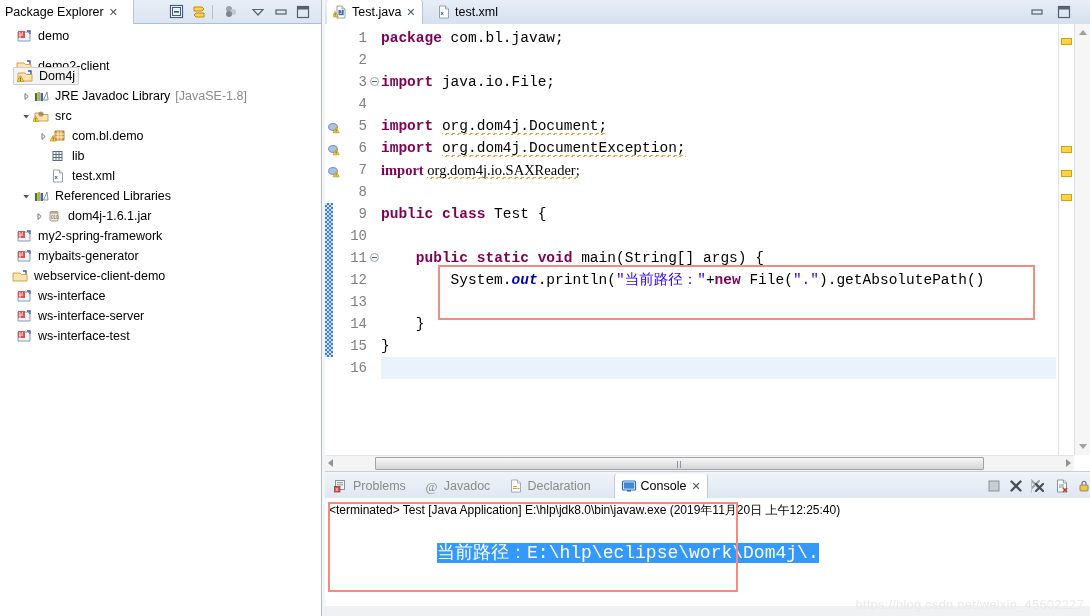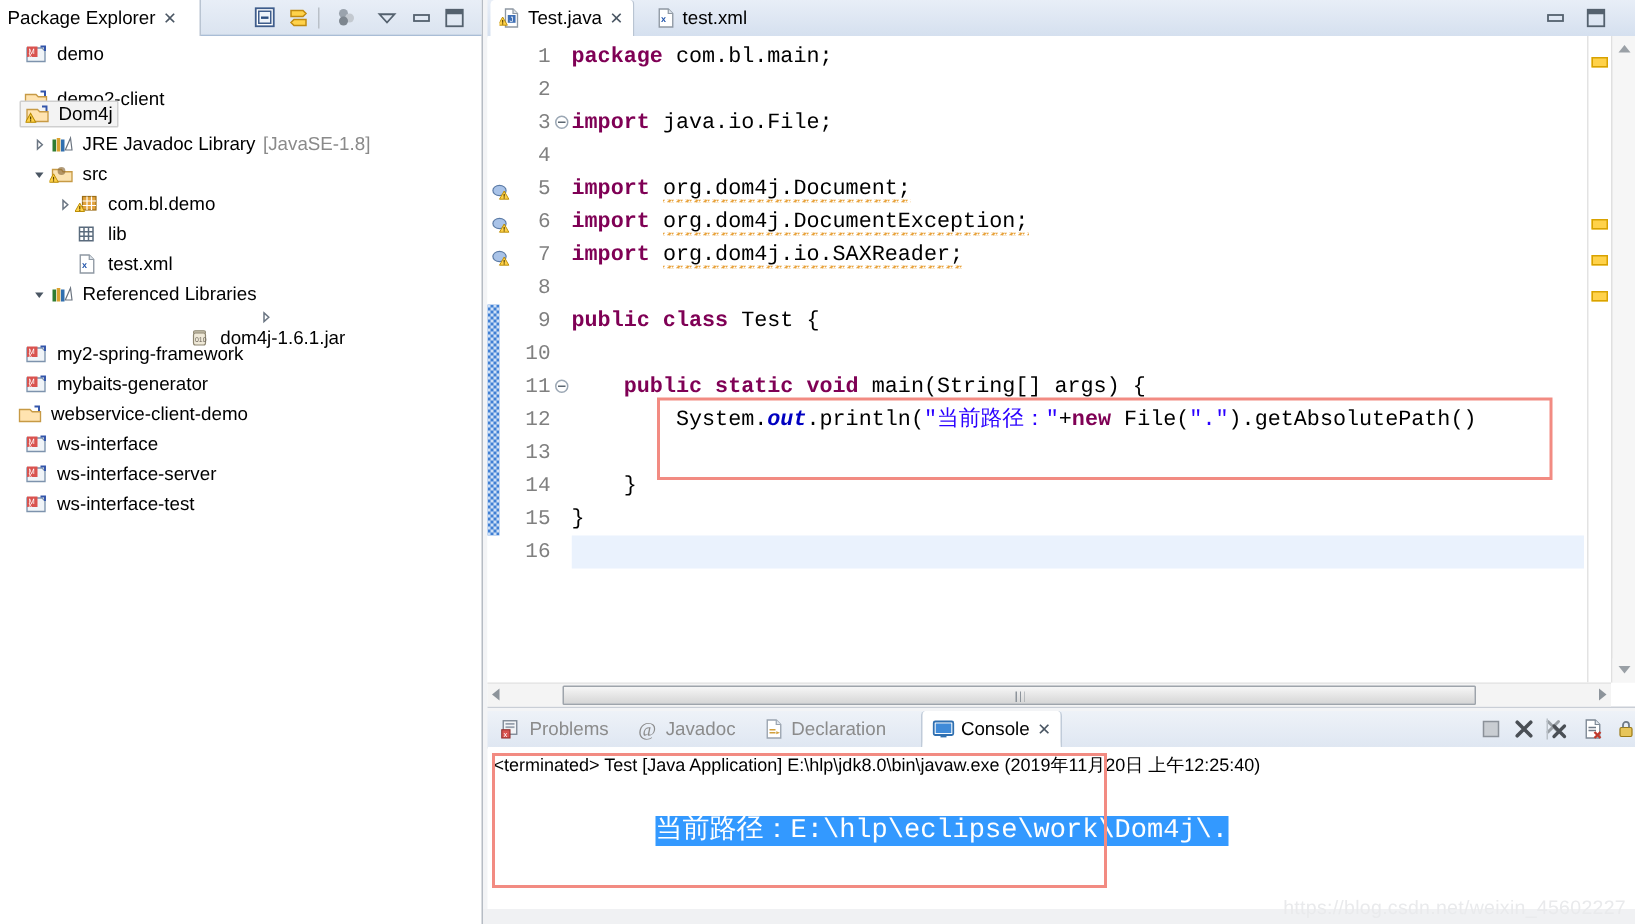--- a/index.html
+++ b/index.html
@@ -373,21 +373,21 @@
           <span class="lblwrap" style="display: flex; align-items: center;">
             <span class="ico"><svg width="16" height="16" viewBox="0 0 16 16">
                 <rect x="2" y="5" width="2.4" height="8" fill="#2f7d32"></rect>
                 <rect x="4.8" y="4" width="2.4" height="9" fill="#d9a22e"></rect>
                 <rect x="7.6" y="5" width="2.4" height="8" fill="#2f6fb0"></rect>
                 <path d="M10.5 12 L14 4 L15 12 Z" fill="#fff" stroke="#6b7480" stroke-width=".8"></path>
               </svg></span>
             <span class="lbl">Referenced Libraries</span>
           </span>
         </div>
-        <div class="trow" style="padding-left: 34px; flex-direction: column;">
+        <div class="trow" style="padding-left: 34px;">
           <span class="arrow">
             <svg width="9" height="9" viewBox="0 0 9 9">
               <path d="M3 1.6 L6.2 4.5 L3 7.4 Z" fill="none" stroke="#6b7683" stroke-width="1"></path>
             </svg>
           </span>
           <span class="lblwrap" style="display: flex; align-items: center;">
             <span class="ico"><svg width="16" height="16" viewBox="0 0 16 16">
                 <rect x="4" y="3.5" width="8" height="2" rx="1" fill="#c9c2ae" stroke="#8d8671" stroke-width=".7"></rect>
                 <rect x="4" y="5" width="8" height="8" rx="1.3" fill="#efe9d8" stroke="#8d8671" stroke-width=".8"></rect>
                 <text x="5" y="11" font-size="4.6" fill="#6d665a" font-family="sans-serif">010</text>
@@ -553,27 +553,27 @@
             <div class="ln" style="top: 267px;">13</div>
             <div class="ln" style="top: 289px;">14</div>
             <div class="ln" style="top: 311px;">15</div>
             <div class="ln" style="top: 333px;">16</div>
           </div>
         <div id="fold-bar">
             <div class="foldmark" style="top: 53px; left: 1px;"></div>
             <div class="foldmark" style="top: 229px; left: 1px;"></div>
           </div>
         <div id="code">
-            <div class="cl" style="top: 3px;"><span class="kw">package</span><span class="plain"> com.bl.main;</span></div>
+            <div class="cl" style="top: 3px;"><span class="kw">package</span><span class="plain"> com.bl.javaw;</span></div>
             <div class="cl" style="top: 25px;"></div>
             <div class="cl" style="top: 47px;"><span class="kw">import</span><span class="plain"> java.io.File;</span></div>
             <div class="cl" style="top: 69px;"></div>
             <div class="cl" style="top: 91px;"><span class="kw">import</span><span class="plain"> </span><span class="plain warnul">org.dom4j.Document;</span></div>
             <div class="cl" style="top: 113px;"><span class="kw">import</span><span class="plain"> </span><span class="plain warnul">org.dom4j.DocumentException;</span></div>
-            <div class="cl" style="top: 135px;"><span class="kw">import</span><span class="plain"> </span><span class="plain warnul">org.dom4j.io.SAXReader;</span></div>
+            <div class="cl" style="top: 135px; font-family: Liberation Serif, serif;"><span class="kw">import</span><span class="plain"> </span><span class="plain warnul">org.dom4j.io.SAXReader;</span></div>
             <div class="cl" style="top: 157px;"></div>
             <div class="cl" style="top: 179px;"><span class="kw">public class</span><span class="plain"> Test {</span></div>
             <div class="cl" style="top: 201px;"></div>
             <div class="cl" style="top: 223px;"><span class="plain">    </span><span class="kw">public static void</span><span class="plain"> main(String[] args) {</span></div>
             <div class="cl" style="top: 245px;"><span class="plain">        System.</span><span class="fld">out</span><span class="plain">.println(</span><span class="str">"当前路径："</span><span class="plain">+</span><span class="kw">new</span><span class="plain"> File(</span><span class="str">"."</span><span class="plain">).getAbsolutePath()</span></div>
             <div class="cl" style="top: 267px;"></div>
             <div class="cl" style="top: 289px;"><span class="plain">    }</span></div>
             <div class="cl" style="top: 311px;"><span class="plain">}</span></div>
             <div class="curline" style="top: 333px;"></div>
             <div class="cl" style="top: 333px;"></div>

